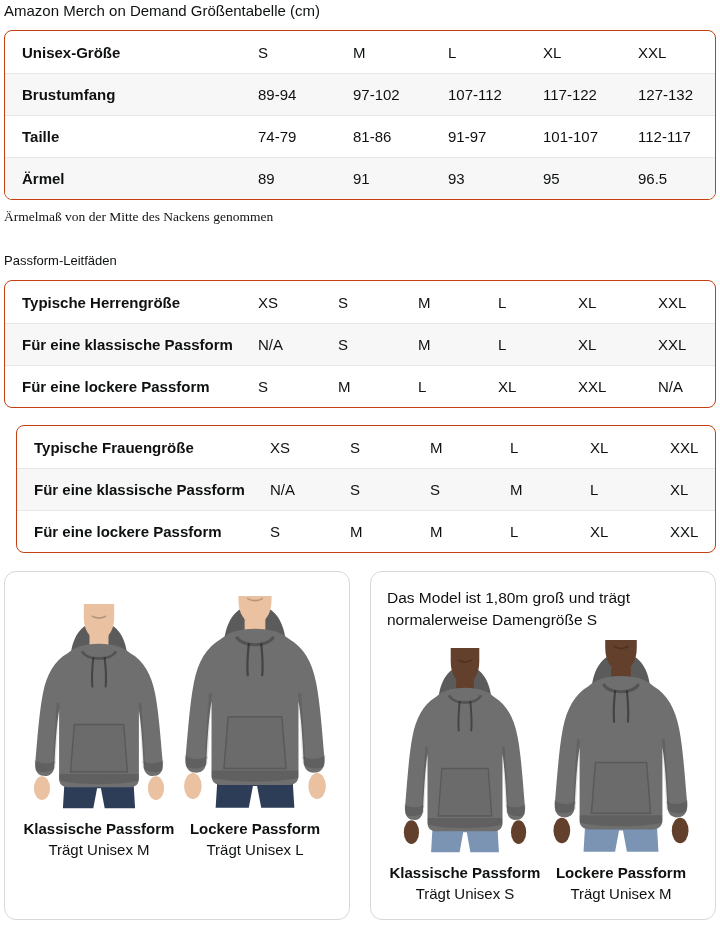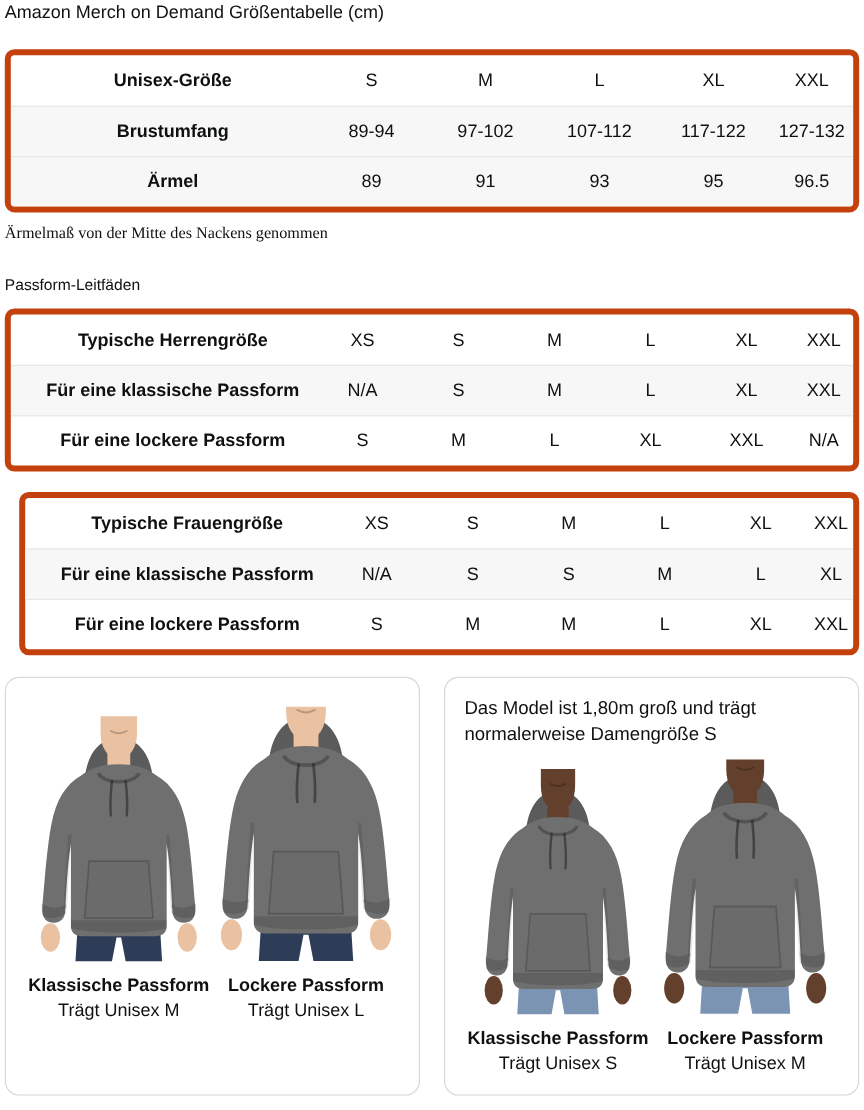--- a/index.html
+++ b/index.html
@@ -5,28 +5,27 @@
   * { box-sizing: border-box; margin: 0; padding: 0; }
   html, body { background: #fff; }
   body {
     width: 720px; height: 925px;
     font-family: "Liberation Sans", sans-serif;
     color: #0f1111;
     overflow: hidden;
   }
   .page { padding: 2px 4px 0 4px; }
 
-  .page-title { font-size: 15px; font-weight: 400; line-height: 18px; margin-bottom: 21px; }
+  .page-title { font-size: 15px; font-weight: 400; line-height: 18px; margin-bottom: 10px; }
 
   .tbl {
-    border: 5px solid #c2410c;
+    border: 1px solid #c2410c;
     border-radius: 8px;
     background: #fff;
     overflow: hidden;
-    text-align: center;
   }
   .trow { display: flex; align-items: center; height: 42px; font-size: 15px; }
   .trow + .trow { border-top: 1px solid #e7e7e7; }
   .trow.stripe { background: #f7f7f7; }
   .cell-label { width: 253px; padding-left: 17px; font-weight: 700; flex: 0 0 auto; }
   .cols5 .cell { width: 95px; flex: 0 0 auto; }
   .cols5 .cell:last-child { width: auto; flex: 1; }
   .cols6 .cell { width: 80px; flex: 0 0 auto; }
   .cols6 .cell:last-child { width: auto; flex: 1; }
 
@@ -118,20 +117,28 @@
       <div class="cell">XXL</div>
     </div>
     <div class="trow stripe">
       <div class="cell-label">Brustumfang</div>
       <div class="cell">89-94</div>
       <div class="cell">97-102</div>
       <div class="cell">107-112</div>
       <div class="cell">117-122</div>
       <div class="cell">127-132</div>
     </div>
+    <div class="trow">
+      <div class="cell-label">Taille</div>
+      <div class="cell">74-79</div>
+      <div class="cell">81-86</div>
+      <div class="cell">91-97</div>
+      <div class="cell">101-107</div>
+      <div class="cell">112-117</div>
+    </div>
     <div class="trow stripe">
       <div class="cell-label">Ärmel</div>
       <div class="cell">89</div>
       <div class="cell">91</div>
       <div class="cell">93</div>
       <div class="cell">95</div>
       <div class="cell">96.5</div>
     </div>
   </div>
 

